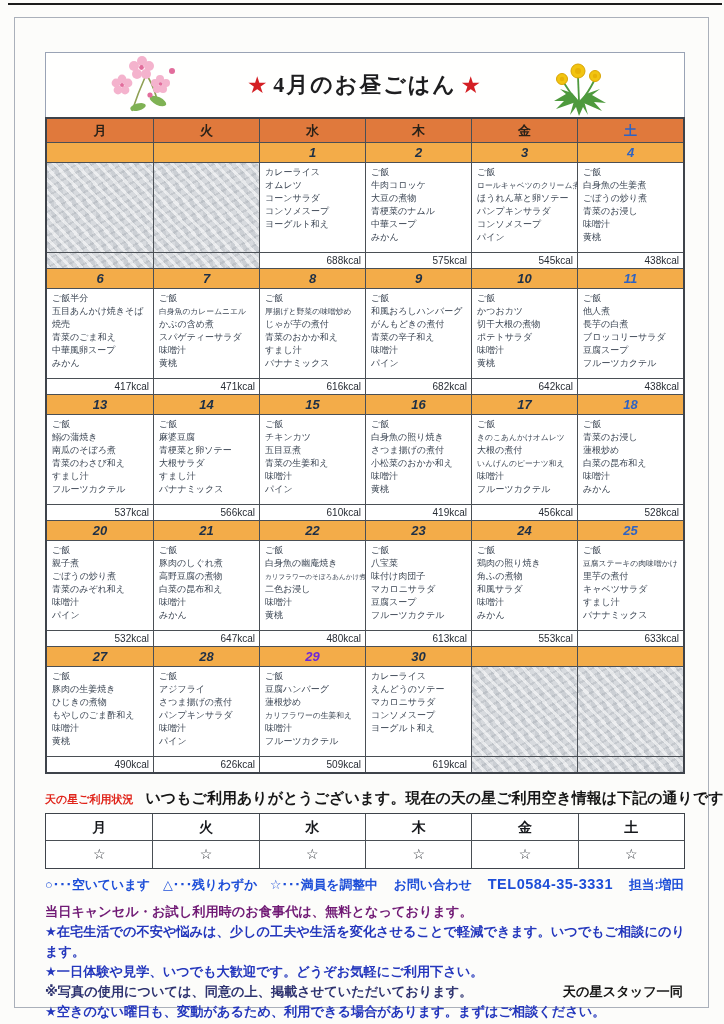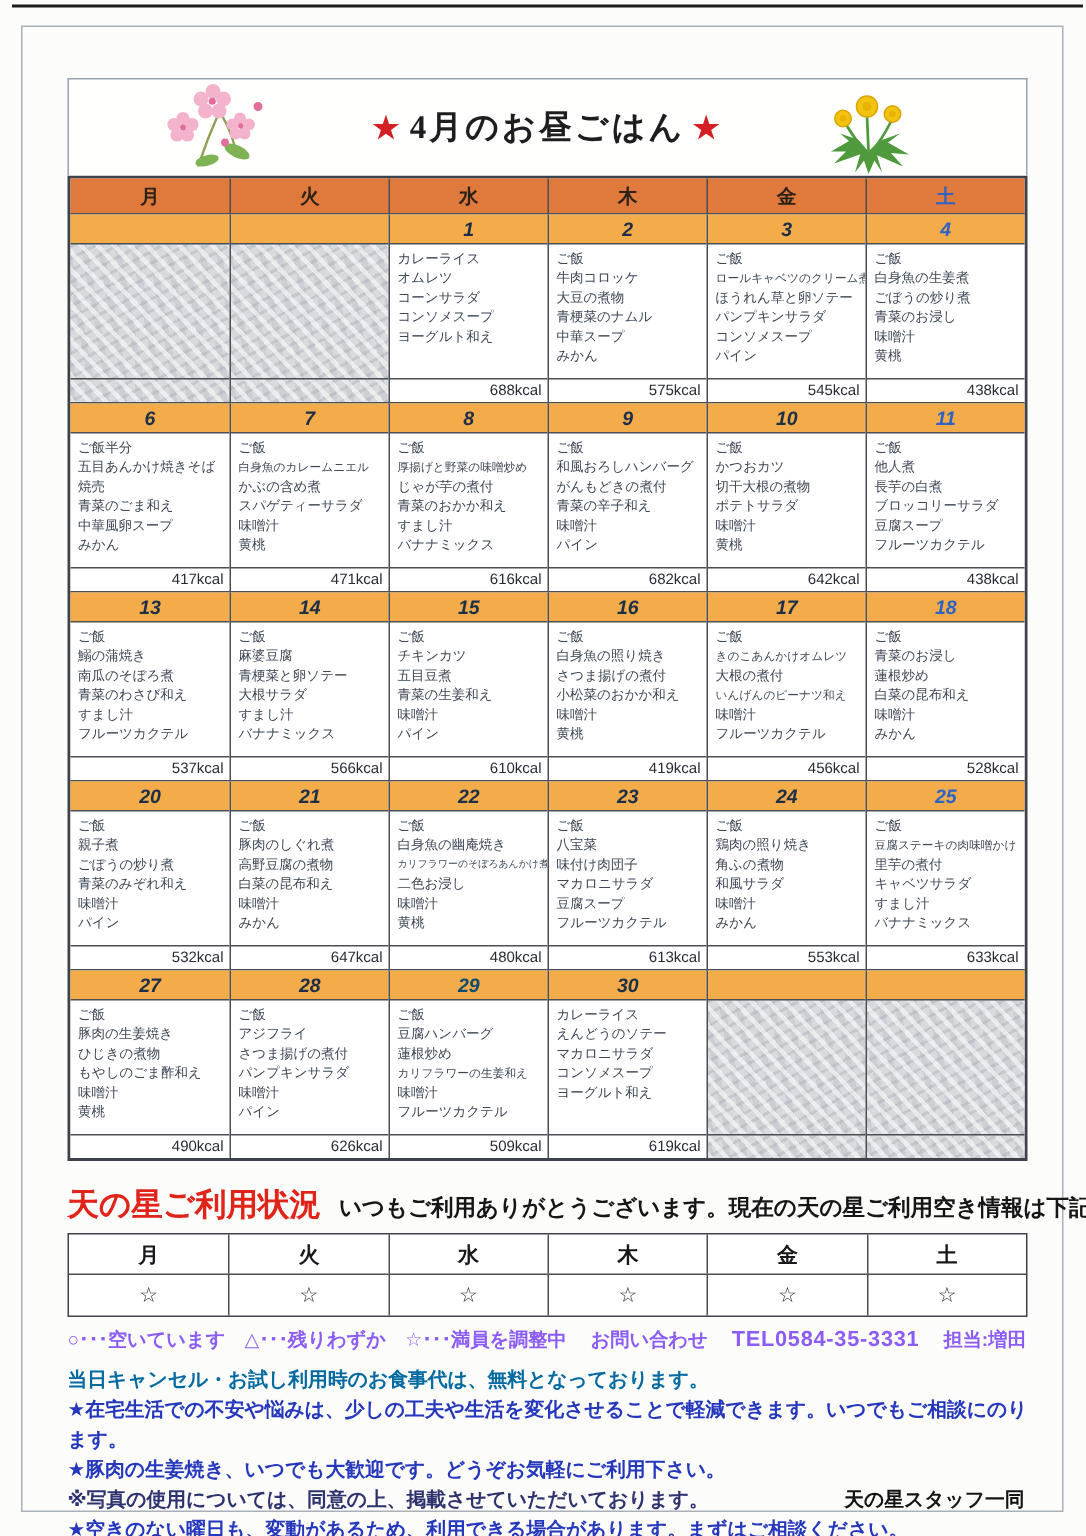--- a/index.html
+++ b/index.html
@@ -29,54 +29,54 @@
   .cal-head-cell{height:23px;line-height:23px;text-align:center;font-weight:bold;
     font-size:13px;color:#2a2118;border-left:1px solid #4a4f55;}
   .cal-head-cell:first-child{border-left:none;}
   .cal-head-cell.saturday{color:#2e63c4;}
   .week{display:grid;grid-template-columns:repeat(6,1fr);border-top:1px solid #4a4f55;}
   .day-cell{display:flex;flex-direction:column;border-left:1px solid #4a4f55;min-width:0;}
   .day-cell:first-child{border-left:none;}
   .day-num{height:19px;line-height:19px;background:#f3ac49;text-align:center;
     font-weight:bold;font-style:italic;font-size:13px;color:#1d2f47;}
   .day-num.saturday{color:#2e63c4;}
-  .day-num.holiday{color:#0c4a6e;}
+  .day-num.holiday{color:#6d28d9;}
   .day-menu{height:86px;border-top:1px solid #4a4f55;padding:3px 0 0 5px;background:#fff;overflow:hidden;}
   .menu-item{font-size:9px;line-height:13px;color:#3c4654;white-space:nowrap;}
   .menu-item.s{font-size:7.8px;}
   .menu-item.xs{font-size:6.6px;}
   .day-kcal{height:15px;line-height:15px;border-top:1px solid #4a4f55;text-align:right;
     padding-right:4px;font-size:10px;color:#272c34;background:#fff;}
   .redacted{
     background-color:#d7dade;
     background-image:
       repeating-linear-gradient(47deg, rgba(255,255,255,.55) 0 3px, rgba(255,255,255,0) 3px 8px),
       repeating-linear-gradient(-28deg, rgba(154,160,168,.30) 0 2px, rgba(154,160,168,0) 2px 7px),
       repeating-linear-gradient(80deg, rgba(170,176,184,.25) 0 4px, rgba(170,176,184,0) 4px 11px);
   }
 
   
   .bottom{margin-top:15px;}
   .avail-head-line{display:flex;align-items:baseline;gap:12px;white-space:nowrap;}
-  .avail-heading{color:#e0241a;font-size:21px;font-weight:bold;}
+  .avail-heading{color:#e0241a;font-size:11px;font-weight:bold;}
   .avail-intro{color:#161616;font-size:15px;font-weight:bold;}
   .avail-table{margin-top:5px;border:1.5px solid #3e434a;background:#fff;}
   .avail-row{display:grid;grid-template-columns:repeat(6,1fr);}
   .avail-day{height:26px;line-height:26px;text-align:center;font-weight:bold;font-size:14px;
     color:#16181c;border-left:1px solid #4a4f55;}
   .avail-day:first-child{border-left:none;}
   .avail-star{height:27px;line-height:27px;text-align:center;font-size:14px;color:#2b2f36;
     border-left:1px solid #4a4f55;border-top:1px solid #4a4f55;}
   .avail-star:first-child{border-left:none;}
   .legend-line{margin-top:7px;display:flex;align-items:baseline;gap:16px;white-space:nowrap;
-    font-size:12.8px;font-weight:bold;color:#8b5cf6;}
+    font-size:12.8px;font-weight:bold;color:#1d4ed8;}
   .legend-line .phone{font-size:14.5px;letter-spacing:.5px;}
   .notes{margin-top:8px;}
   .note{font-size:13.2px;font-weight:bold;line-height:20px;}
-  .note.red{color:#0369a1;}
+  .note.red{color:#701a75;}
   .note.blue{color:#2437bd;}
   .note.dark{color:#2e3370;display:flex;justify-content:space-between;padding-right:2px;}
   .note .staff{color:#141414;}
 </style>
 </head>
 <body>
 
 <div class="paper">
   <div class="scan-edge-top"></div>
   <div class="outer-frame"></div>
@@ -523,21 +523,21 @@
       </div>
       <div class="legend-line">
         <span>○･･･空いています　△･･･残りわずか　☆･･･満員を調整中</span>
         <span>お問い合わせ</span>
         <span class="phone">TEL0584-35-3331</span>
         <span>担当:増田</span>
       </div>
       <div class="notes">
           <div class="note red"><span>当日キャンセル・お試し利用時のお食事代は、無料となっております。</span></div>
           <div class="note blue"><span>★在宅生活での不安や悩みは、少しの工夫や生活を変化させることで軽減できます。いつでもご相談にのります。</span></div>
-          <div class="note blue"><span>★豚肉の生姜焼き、いつでも大歓迎です。どうぞお気軽にご利用下さい。</span></div>
+          <div class="note blue"><span>★一日体験や見学、いつでも大歓迎です。どうぞお気軽にご利用下さい。</span></div>
           <div class="note dark">
             <span>※写真の使用については、同意の上、掲載させていただいております。</span>
             <span class="staff">天の星スタッフ一同</span>
           </div>
           <div class="note blue"><span>★空きのない曜日も、変動があるため、利用できる場合があります。まずはご相談ください。</span></div>
         </div>
     </div>
 
   </div>
 </div>

